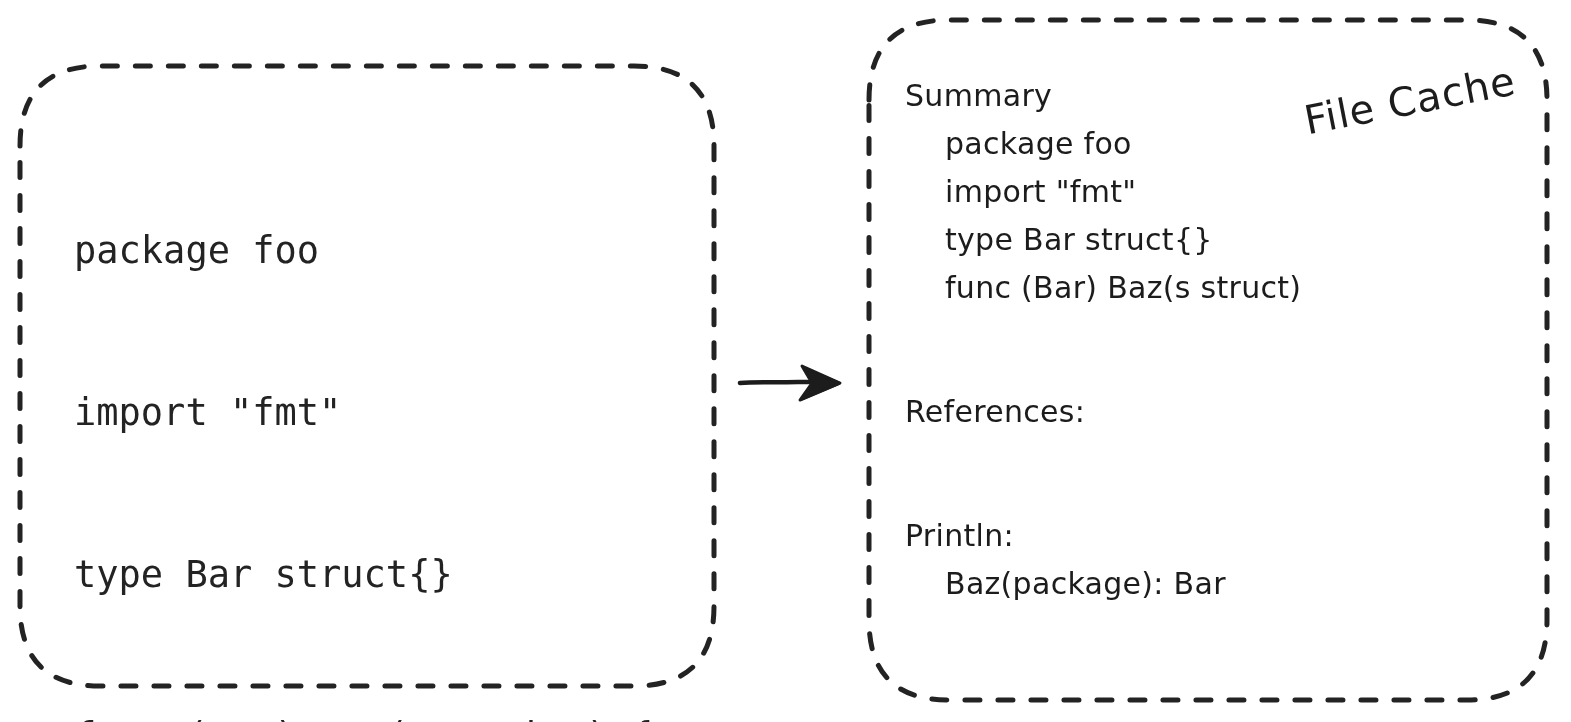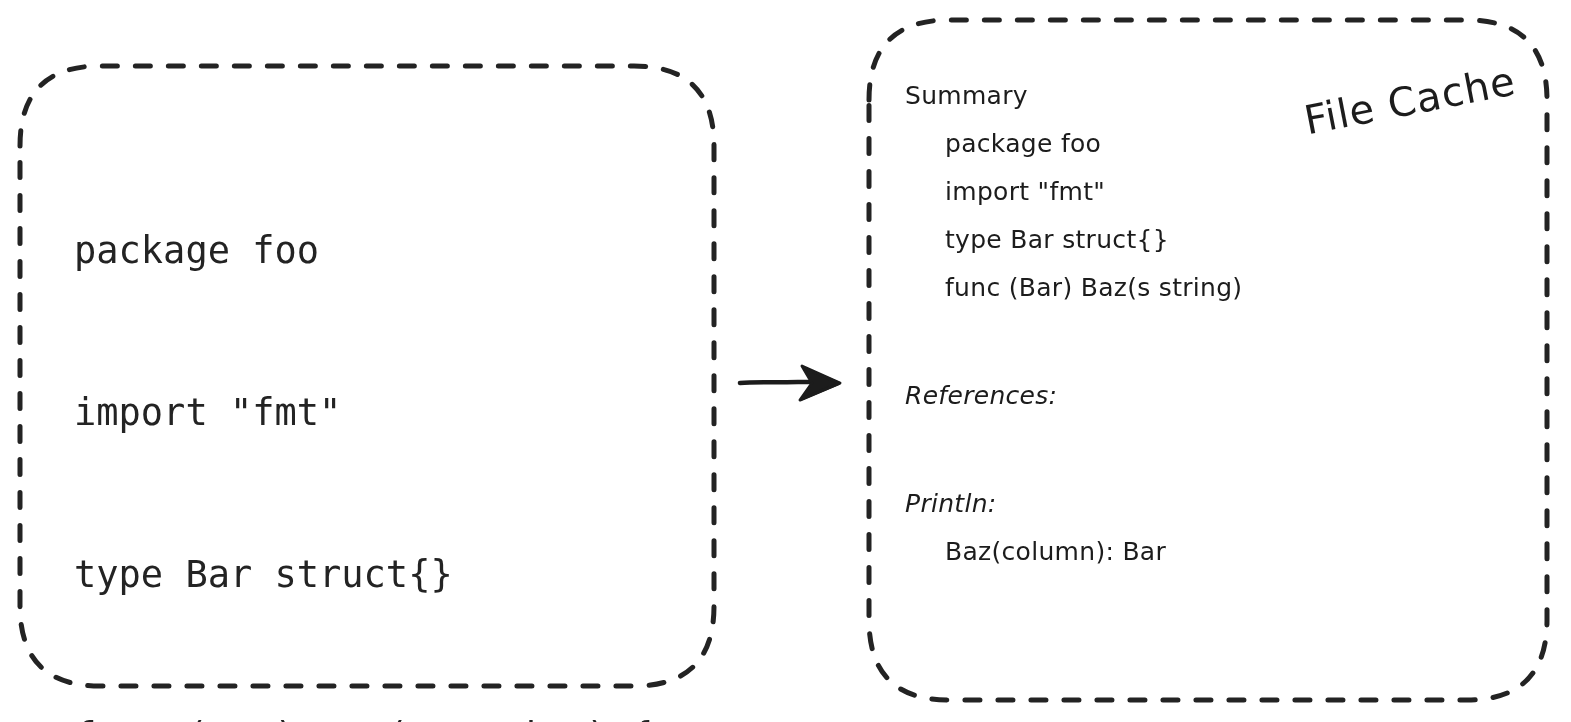--- a/index.html
+++ b/index.html
@@ -93,32 +93,31 @@
     letter-spacing: 1px;
   }
 
   #cache-body {
     position: absolute;
     left: 40px;
     top: 56px;
     right: 20px;
   }
   .hand-line {
-    font-size: 25px;
+    font-size: 30px;
     line-height: 48px;
     height: 48px;
     white-space: pre;
     letter-spacing: 0.3px;
   }
   .hand-line.indent {
     padding-left: 40px;
   }
   .hand-line.gap-before {
-    margin-top: 60px;
-    font-style: italic;
+    margin-top: 76px;
   }
 
   
   #flow-arrow {
     position: absolute;
     left: 736px;
     top: 352px;
     width: 118px;
     height: 62px;
   }
@@ -155,22 +154,22 @@
       <path d="M 4 84 Q 4 4 84 4 L 602 4 Q 682 4 682 84 L 682 604 Q 682 684 602 684 L 84 684 Q 4 684 4 604 Z" stroke="#232323" stroke-width="5" fill="none" stroke-linecap="round" stroke-dasharray="15 18"></path>
     </svg>
 
     <div class="hand" id="cache-title">File Cache</div>
 
     <div id="cache-body">
       <div class="hand hand-line">Summary</div>
       <div class="hand hand-line indent">package foo</div>
       <div class="hand hand-line indent">import "fmt"</div>
       <div class="hand hand-line indent">type Bar struct{}</div>
-      <div class="hand hand-line indent">func (Bar) Baz(s string)</div>
+      <div class="hand hand-line indent">func (Bar) Baz(s struct)</div>
 
       <div class="hand hand-line gap-before">References:</div>
 
       <div class="hand hand-line gap-before">Println:</div>
-      <div class="hand hand-line indent">Baz(column): Bar</div>
+      <div class="hand hand-line indent">Baz(package): Bar</div>
     </div>
   </div>
 
 </div>
 
 </body></html>

